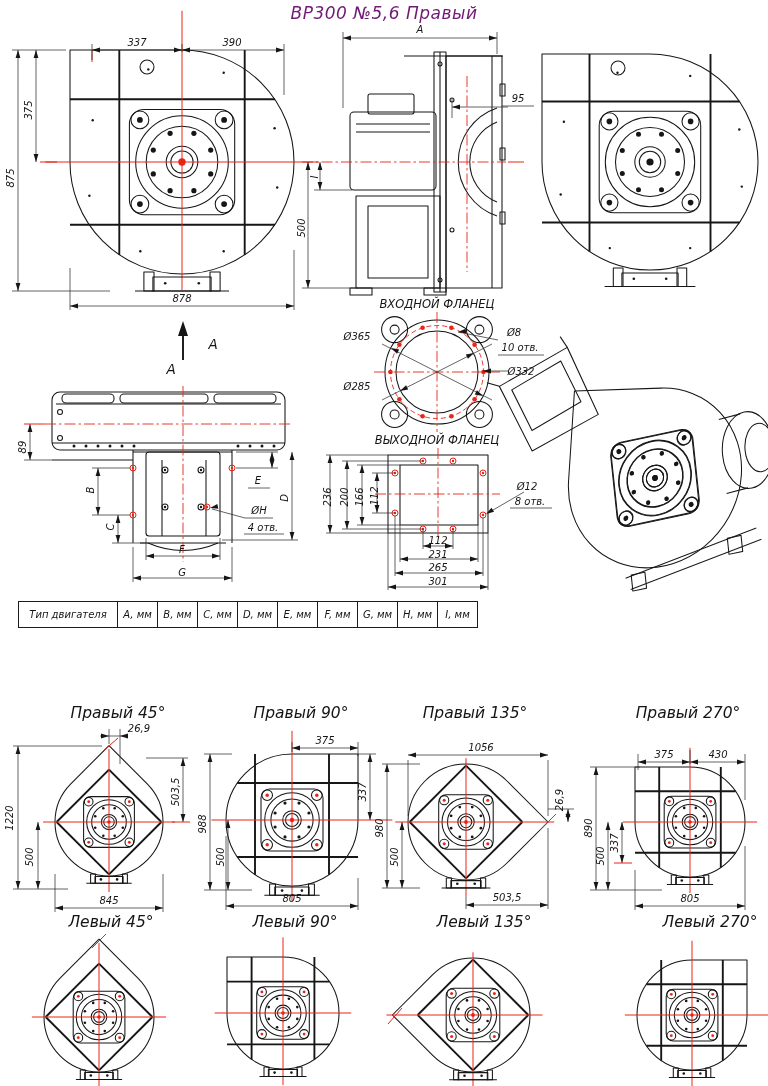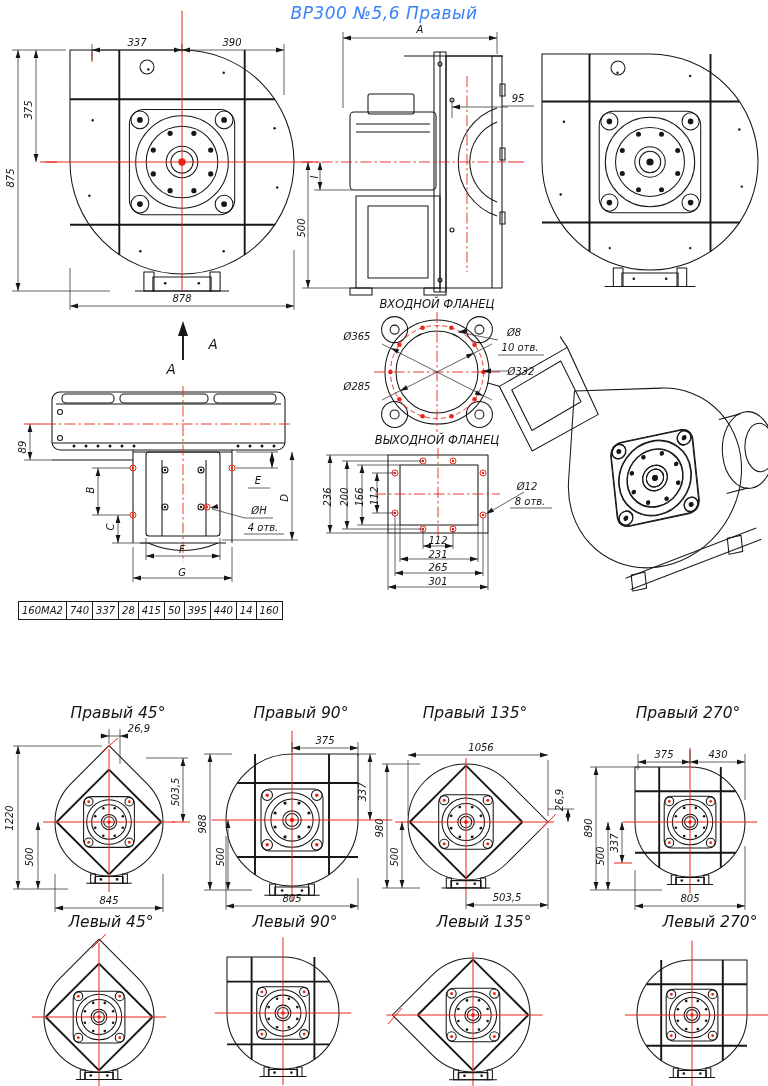--- a/index.html
+++ b/index.html
@@ -1,17 +1,17 @@
 <!DOCTYPE html>
 <html><head>
 <meta charset="utf-8">
 <style>
   html,body{margin:0;padding:0;background:#fff}
   .page{position:relative;width:768px;height:1086px;background:#fff;overflow:hidden;font-family:"DejaVu Sans",sans-serif}
-  .title{position:absolute;top:3px;left:0;width:100%;text-align:center;font:italic 17px "DejaVu Sans",sans-serif;color:#3b82f6;letter-spacing:.5px}
+  .title{position:absolute;top:3px;left:0;width:100%;text-align:center;font:italic 17px "DejaVu Sans",sans-serif;color:#701a75;letter-spacing:.5px}
   svg.art{position:absolute;left:0;top:0}
   svg.art text{font:italic 10px "DejaVu Sans",sans-serif;fill:#151515;text-anchor:middle}
   svg.art text.t11{font-size:11.5px}
   svg.art text.t14{font-size:13.5px}
   svg.art text.t15{font-size:15.5px}
   .k{stroke:#161616;fill:none;stroke-width:1.05;stroke-linejoin:round}
   .k2{stroke:#161616;fill:none;stroke-width:1.9}
   .d{stroke:#303030;fill:none;stroke-width:.75}
   .r{stroke:#e82517;fill:none;stroke-width:1}
   .rd{stroke:#e82517;fill:none;stroke-width:.9;stroke-dasharray:5 3}
@@ -914,27 +914,27 @@
     <text x="690" y="902">805</text>
 
     <text x="111" y="927" class="t15">Левый 45°</text>
     <text x="295" y="927" class="t15">Левый 90°</text>
     <text x="484" y="927" class="t15">Левый 135°</text>
     <text x="710" y="927" class="t15">Левый 270°</text>
   </svg>
 
   <table class="dimtable">
     <tbody>
-    <tr>
-      <td>160MA2</td>
-      <td>740</td>
-      <td>337</td>
-      <td>28</td>
-      <td>415</td>
-      <td>50</td>
-      <td>395</td>
-      <td>440</td>
-      <td>14</td>
-      <td>160</td>
+        <tr>
+      <th class="c0">Тип двигателя</th>
+      <th class="c">A, мм</th>
+      <th class="c">B, мм</th>
+      <th class="c">C, мм</th>
+      <th class="c">D, мм</th>
+      <th class="c">E, мм</th>
+      <th class="c">F, мм</th>
+      <th class="c">G, мм</th>
+      <th class="c">H, мм</th>
+      <th class="c">I, мм</th>
     </tr>
   </tbody>
     </table>
 </div>
 
 </body></html>

